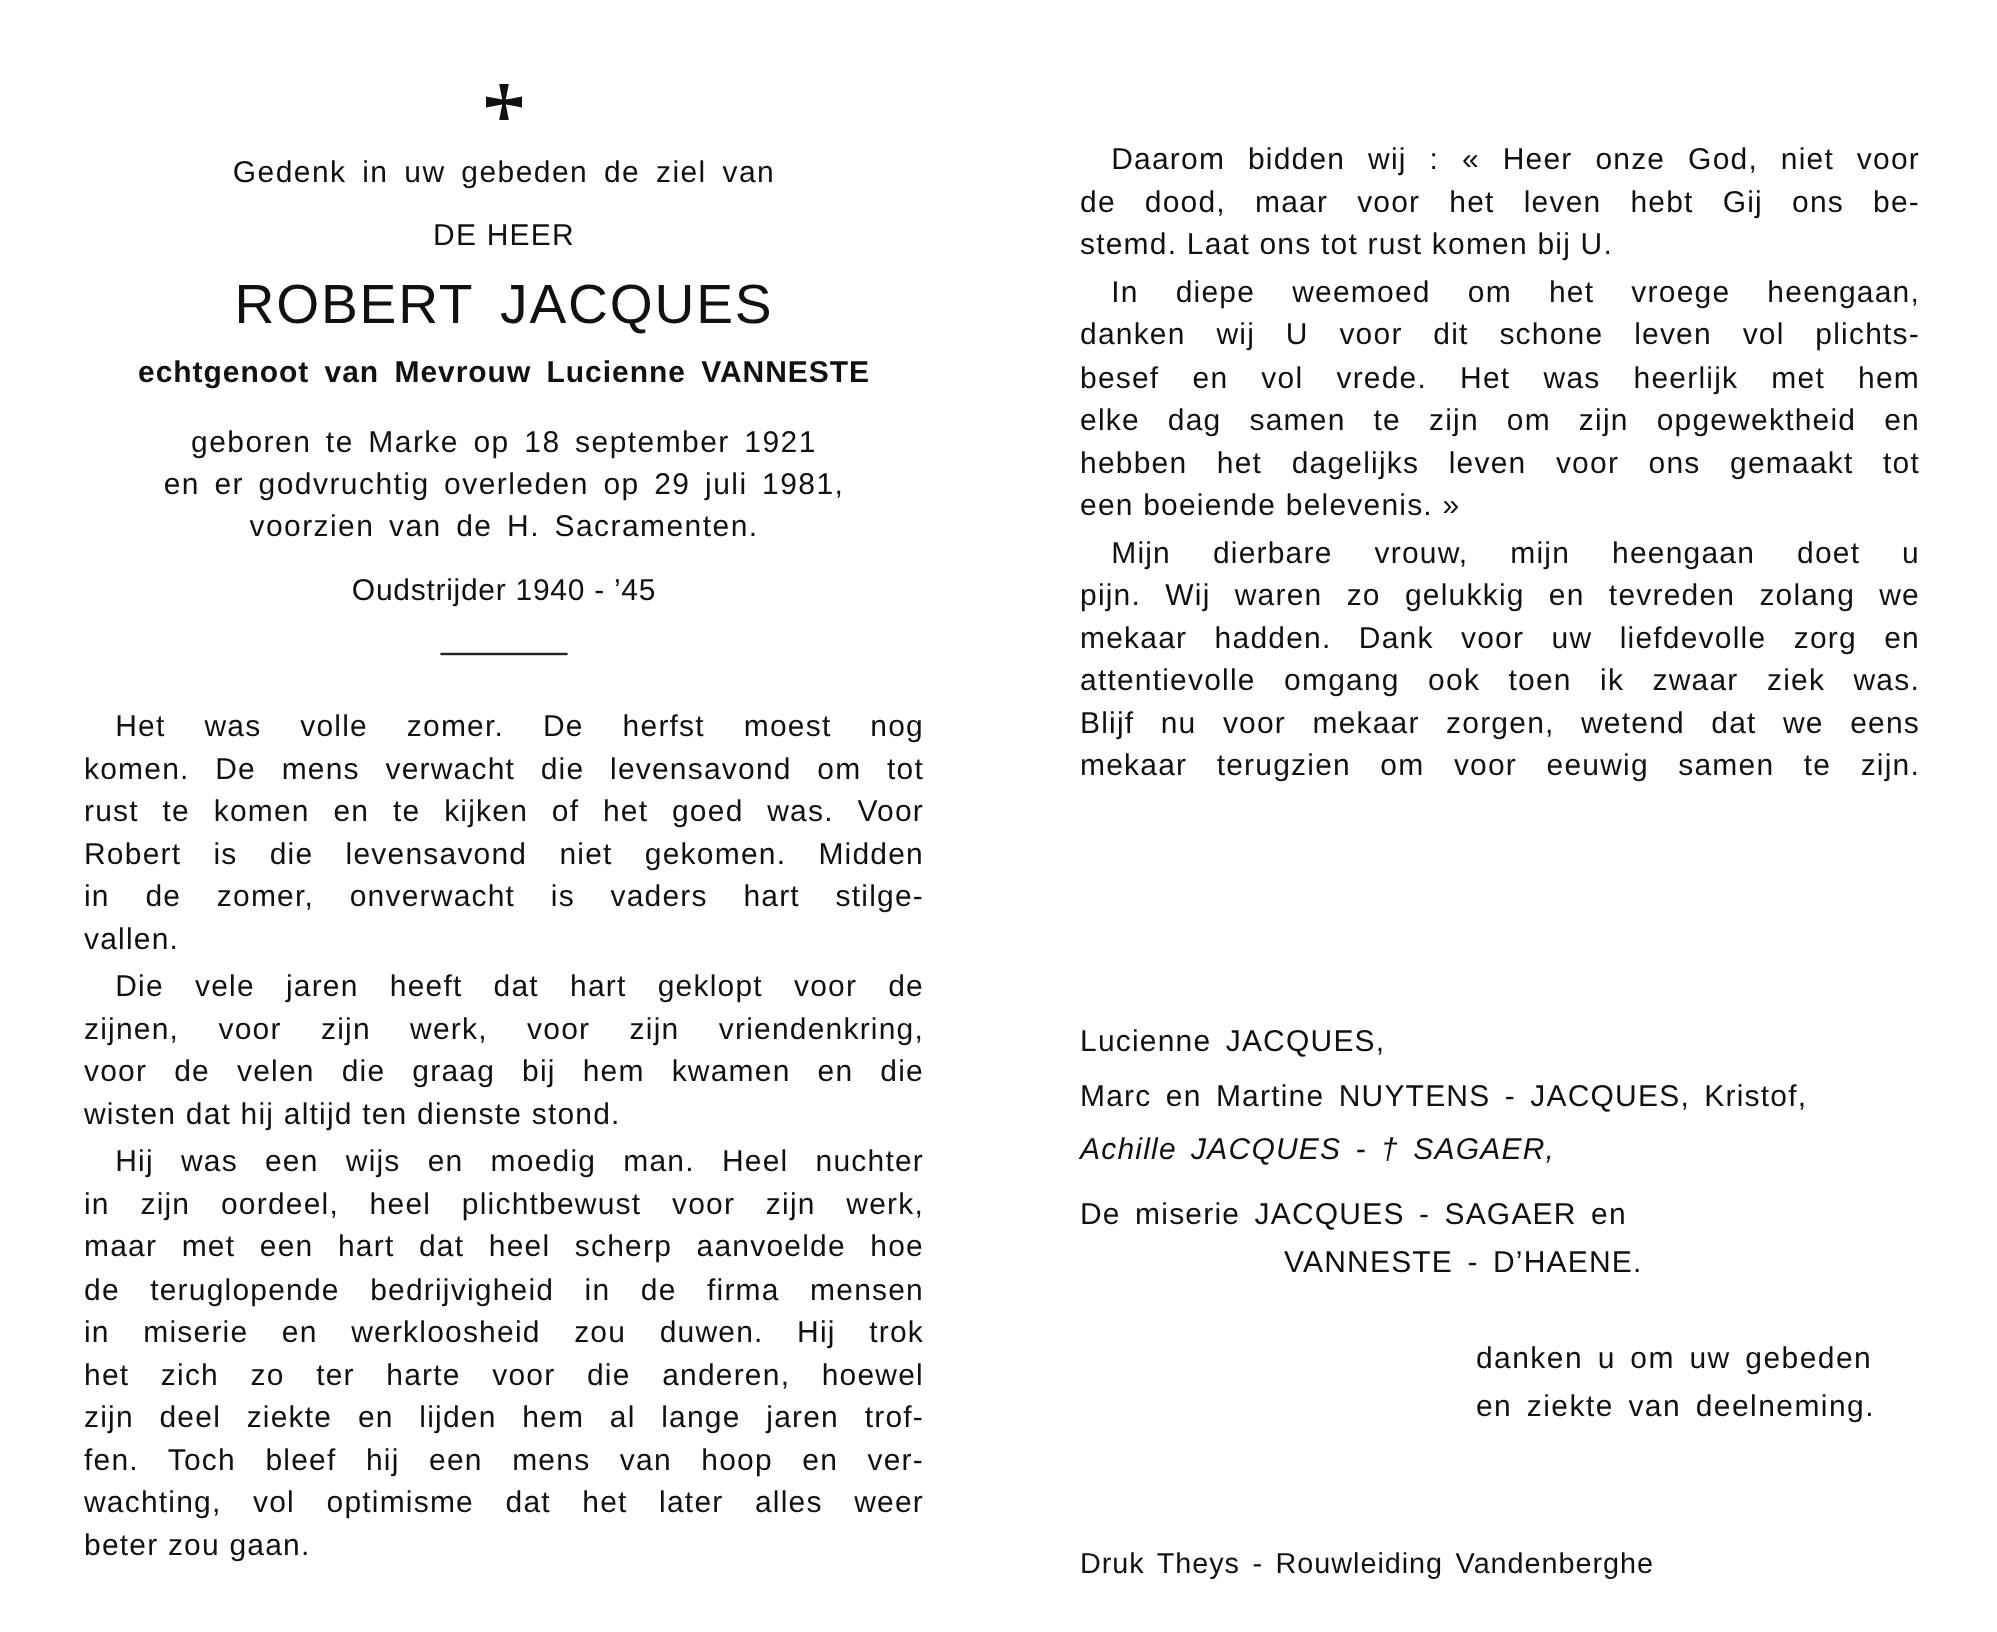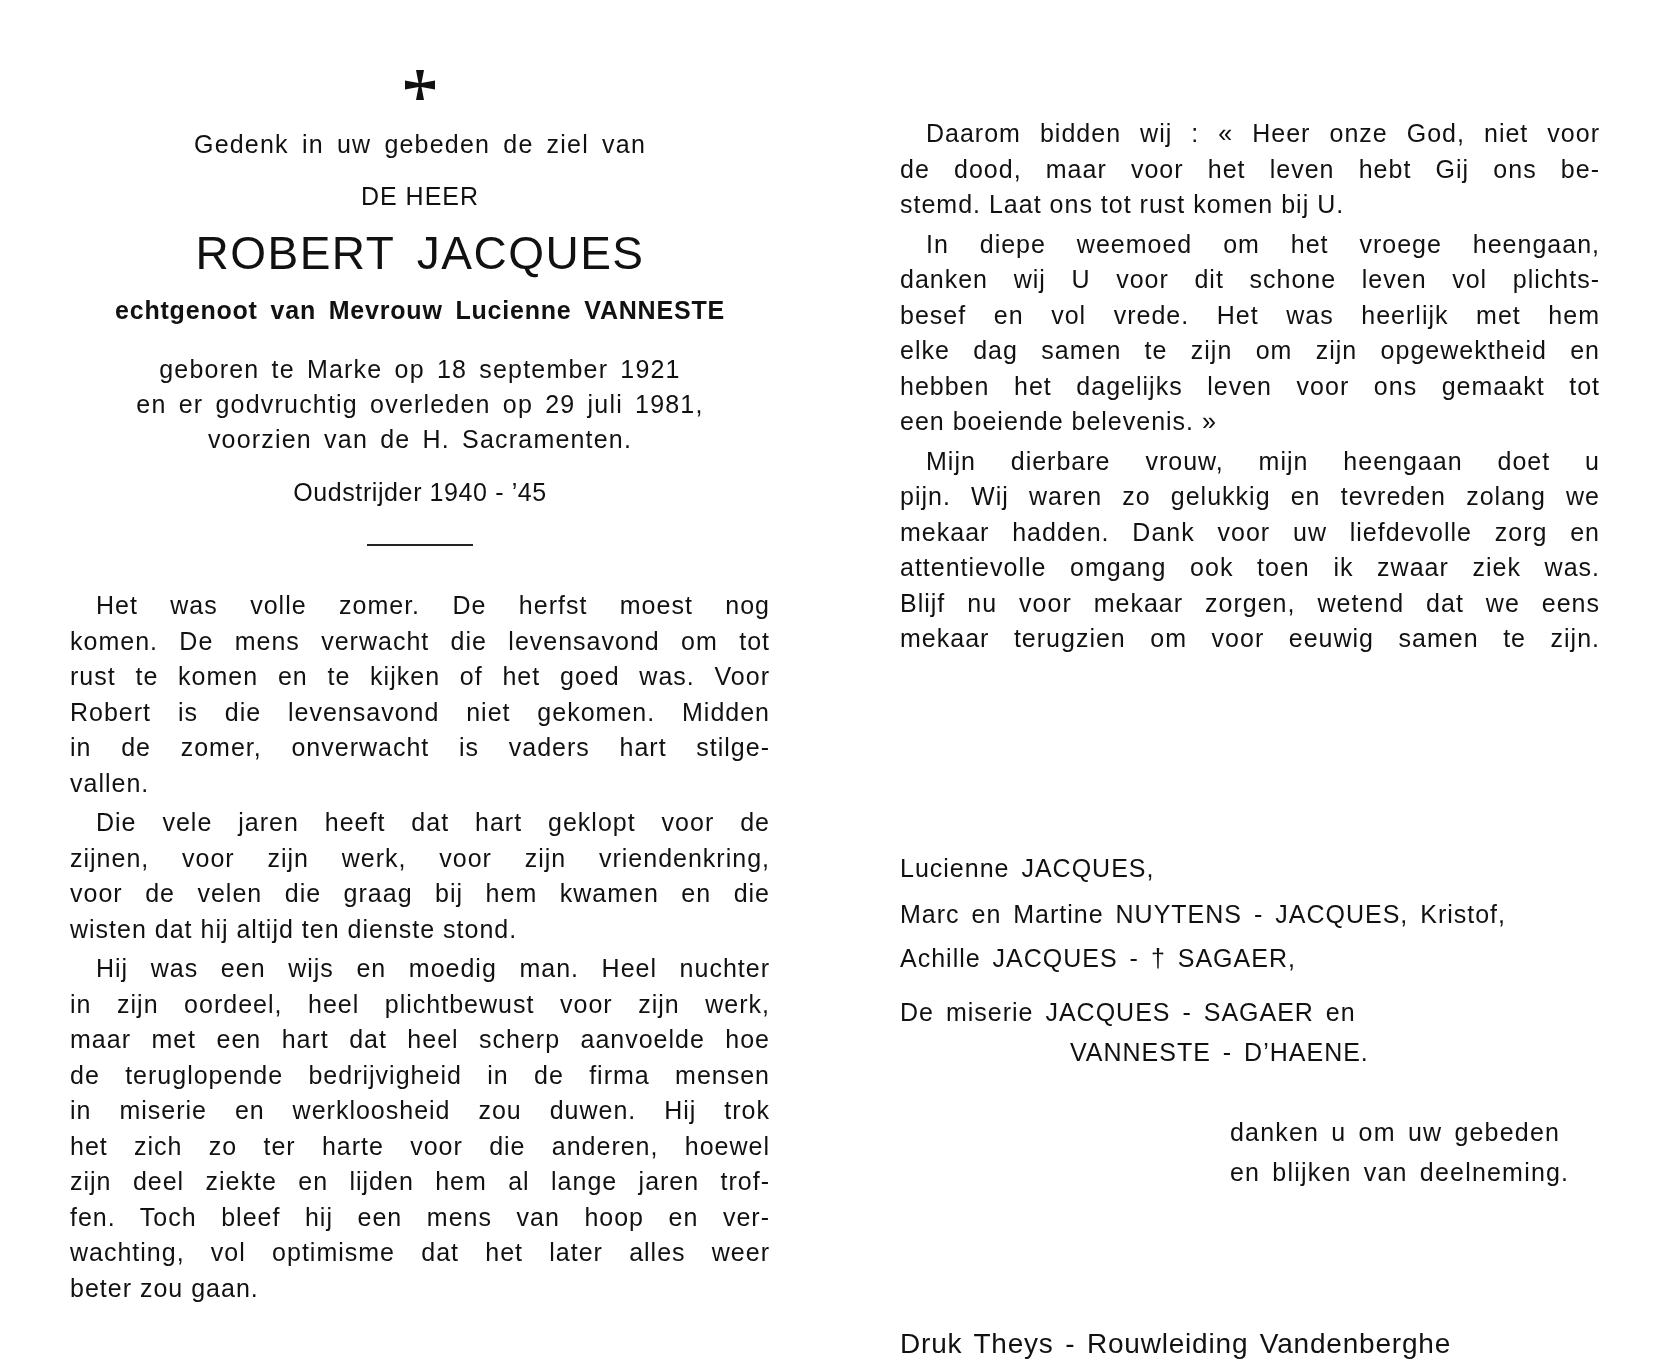--- a/index.html
+++ b/index.html
@@ -26,29 +26,29 @@
   .body-text .line { display: block; text-align: justify; text-align-last: justify; white-space: nowrap; }
   .body-text .line.last { text-align-last: left; }
   .body-text .line.indent { padding-left: 26px; }
   #left .body-text { top: 588px; }
   #right .body-text { top: 116px; }
 
   .names { position: absolute; left: 0; width: 700px; font-size: 25px; letter-spacing: 1px; word-spacing: 4px; }
   .names div { position: absolute; left: 0; white-space: nowrap; }
   .names .n0 { top: 854px; }
   .names .n1 { top: 900px; }
-  .names .n2 { top: 944px; }
+  .names .n2 { top: 944px; font-style: italic; }
   .names .n3 { top: 998px; }
   .names .n4 { top: 1038px; left: 170px; }
 
   .thanks { position: absolute; left: 330px; font-size: 25px; letter-spacing: 1.2px; word-spacing: 4px; white-space: nowrap; }
   .thanks.t0 { top: 1118px; }
   .thanks.t1 { top: 1158px; }
 
-  .printer { position: absolute; left: 0; top: 1328px; font-size: 28px; letter-spacing: 0.8px; word-spacing: 3px; white-space: nowrap; }
+  .printer { position: absolute; left: 0; top: 1290px; font-size: 24px; letter-spacing: 0.8px; word-spacing: 3px; white-space: nowrap; }
 </style>
 </head>
 <body>
 
 <div class="panel" id="left">
   <svg class="cross" viewBox="0 0 34 34">
     <path d="M13 2 L21 2 L18.5 15 L32 12.5 L32 21.5 L18.5 19 L21 32 L13 32 L15.5 19 L2 21.5 L2 12.5 L15.5 15 Z" fill="#111"></path>
   </svg>
   <div class="center intro">Gedenk in uw gebeden de ziel van</div>
   <div class="center title">DE HEER</div>
@@ -119,16 +119,16 @@
 
   <div class="names">
     <div class="n0">Lucienne JACQUES,</div>
     <div class="n1">Marc en Martine NUYTENS - JACQUES, Kristof,</div>
     <div class="n2">Achille JACQUES - † SAGAER,</div>
     <div class="n3">De miserie JACQUES - SAGAER en</div>
     <div class="n4">VANNESTE - D’HAENE.</div>
   </div>
 
   <div class="thanks t0">danken u om uw gebeden</div>
-  <div class="thanks t1">en blijken van deelneming.</div>
+  <div class="thanks t1">en ziekte van deelneming.</div>
 
   <div class="printer">Druk Theys - Rouwleiding Vandenberghe</div>
 </div>
 
 </body></html>

